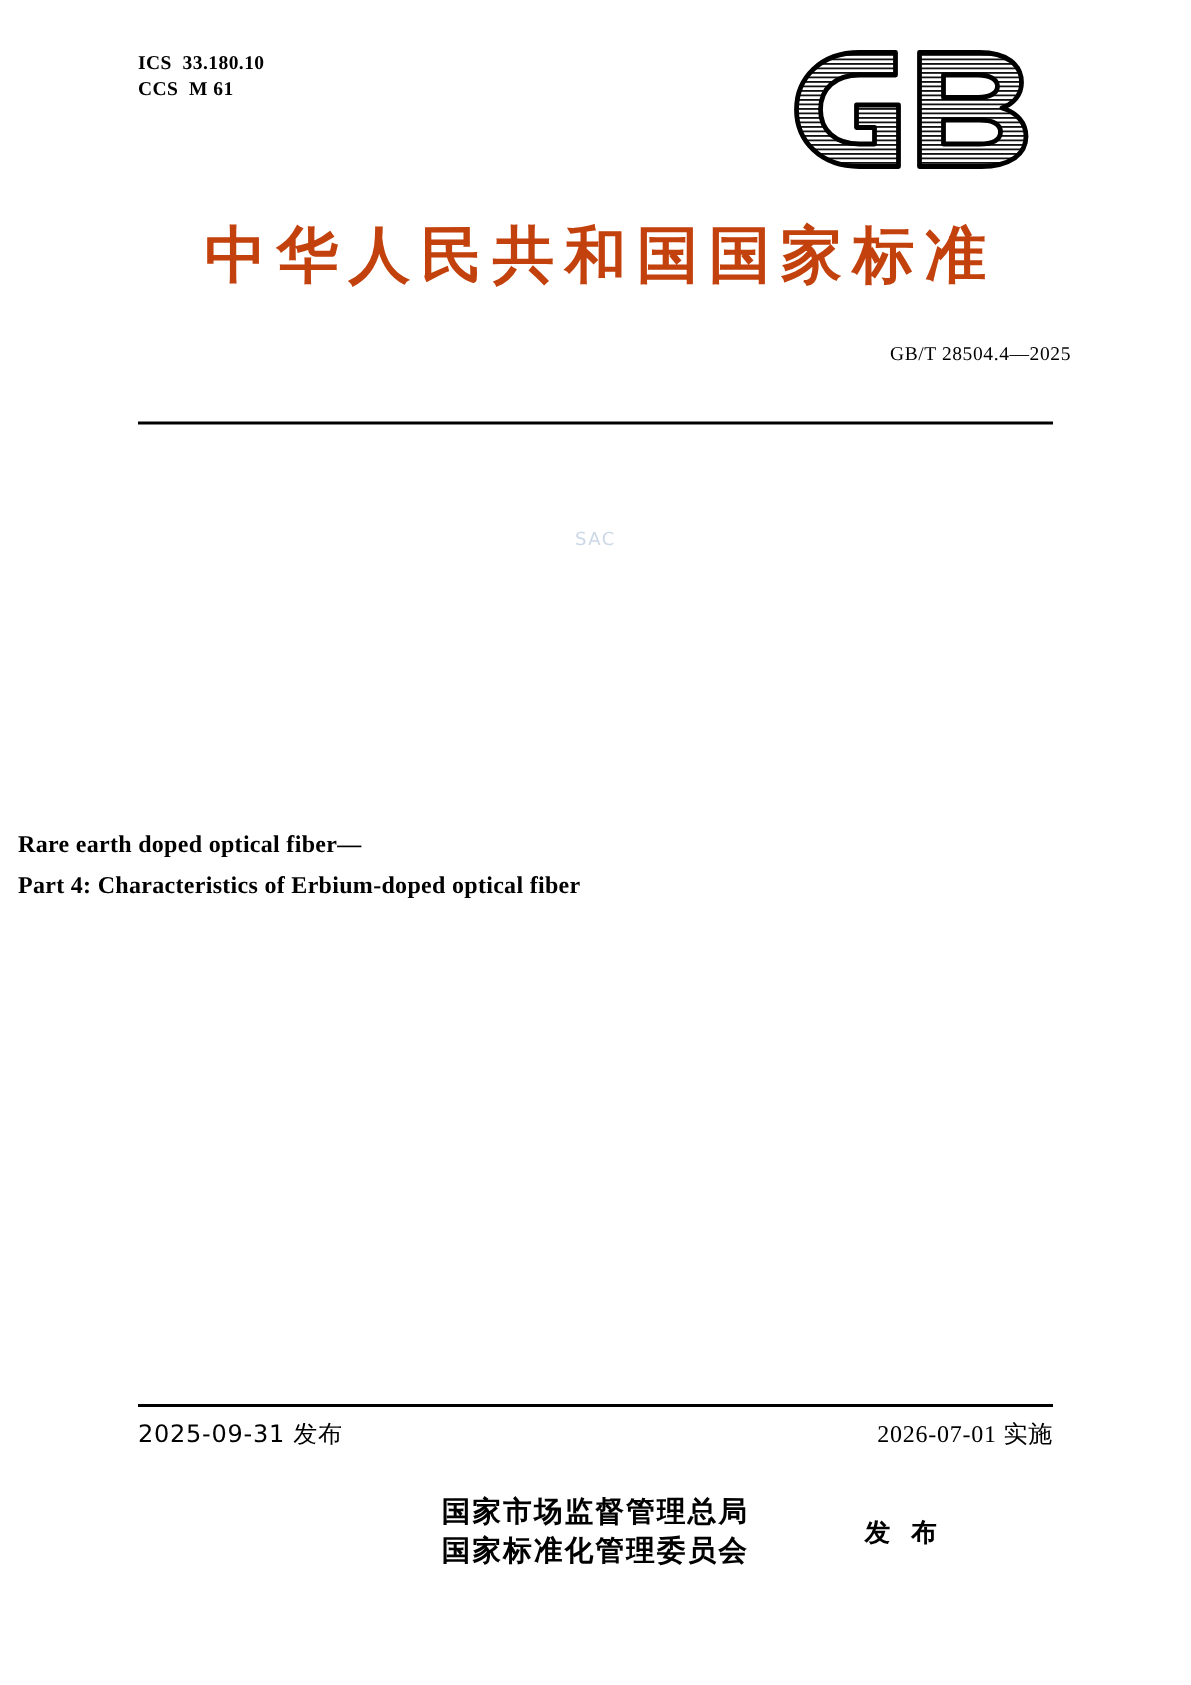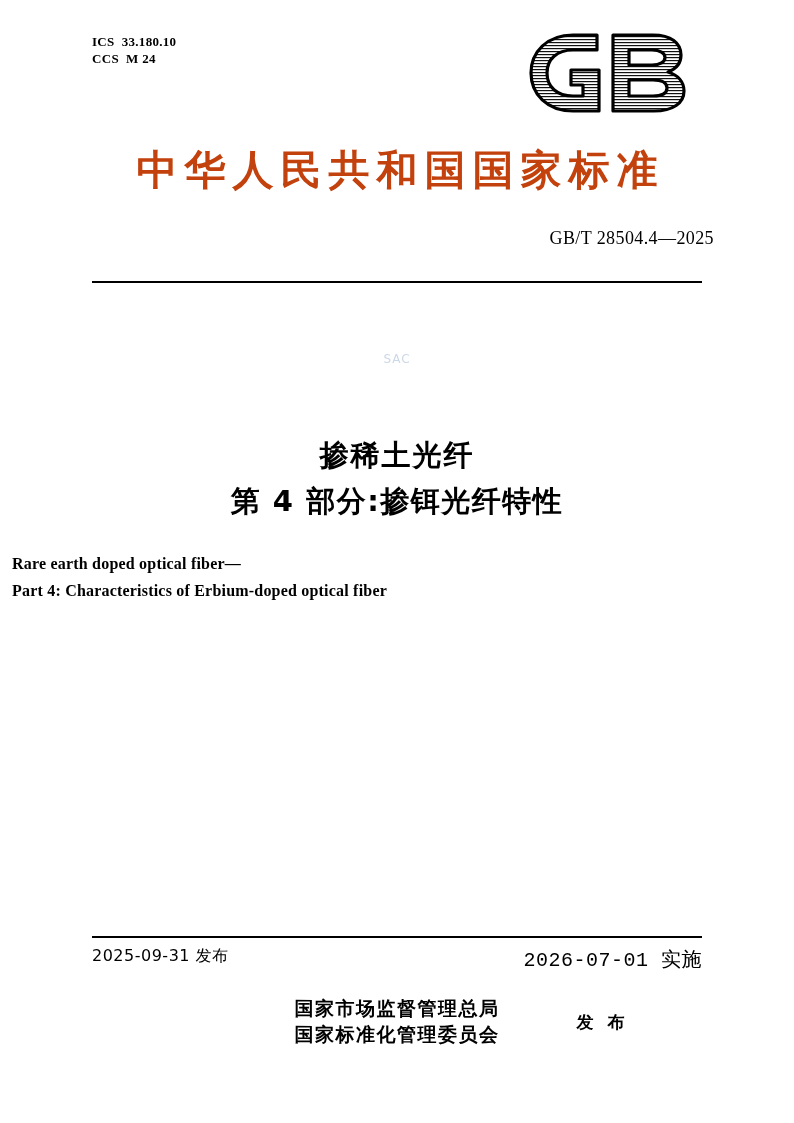--- a/index.html
+++ b/index.html
@@ -60,21 +60,21 @@
     box-sizing: border-box;
     color: #c2410c;
   }
 
   
   .std-number {
     position: absolute;
     right: 80px;
     top: 228px;
     font-family: "Liberation Serif", serif;
-    font-size: 18px;
+    font-size: 13px;
     font-weight: normal;
     letter-spacing: 0.4px;
     white-space: pre;
   }
 
   
   .rule-top {
     position: absolute;
     left: 92px;
     top: 281px;
@@ -139,22 +139,22 @@
     left: 92px;
     top: 946px;
     font-family: "DejaVu Sans", sans-serif;
     font-size: 16px;
     letter-spacing: 0.5px;
   }
   .date-impl {
     position: absolute;
     right: 92px;
     top: 946px;
-    font-family: Liberation Mono, monospace;
-    font-size: 20px;
+    font-family: Liberation Serif, serif;
+    font-size: 16px;
     letter-spacing: 0.5px;
   }
 
   
   .issuer {
     position: absolute;
     left: 0;
     top: 995px;
     width: 794px;
     text-align: center;
@@ -181,21 +181,21 @@
     white-space: nowrap;
   }
 </style>
 </head>
 <body>
 
 <div class="page">
 
   <div class="ics-block">
     <div>ICS  33.180.10</div>
-    <div>CCS  M 24</div>
+    <div>CCS  M 61</div>
   </div>
 
   <div class="gb-logo">
     <svg width="180" height="86" viewBox="0 0 180 86" xmlns="http://www.w3.org/2000/svg">
       <defs>
         <pattern id="hatch" width="3" height="3" patternUnits="userSpaceOnUse" patternTransform="rotate(0)">
           <rect width="3" height="3" fill="#ffffff"></rect>
           <rect width="3" height="1.2" fill="#111111"></rect>
         </pattern>
       </defs>
@@ -228,24 +228,20 @@
   </div>
 
   <div class="cn-standard-title">中华人民共和国国家标准</div>
 
   <div class="std-number">GB/T 28504.4—2025</div>
 
   <div class="rule-top"></div>
 
   <div class="watermark">SAC</div>
 
-  <div class="title-cn">
-    <div class="line1">掺稀土光纤</div>
-    <div class="line2">第 4 部分:掺铒光纤特性</div>
-  </div>
 
   <div class="title-en">
     <div>Rare earth doped optical fiber—</div>
     <div>Part 4: Characteristics of Erbium-doped optical fiber</div>
   </div>
 
   <div class="rule-bottom"></div>
 
   <div class="date-issue">2025-09-31 发布</div>
   <div class="date-impl">2026-07-01 实施</div>

